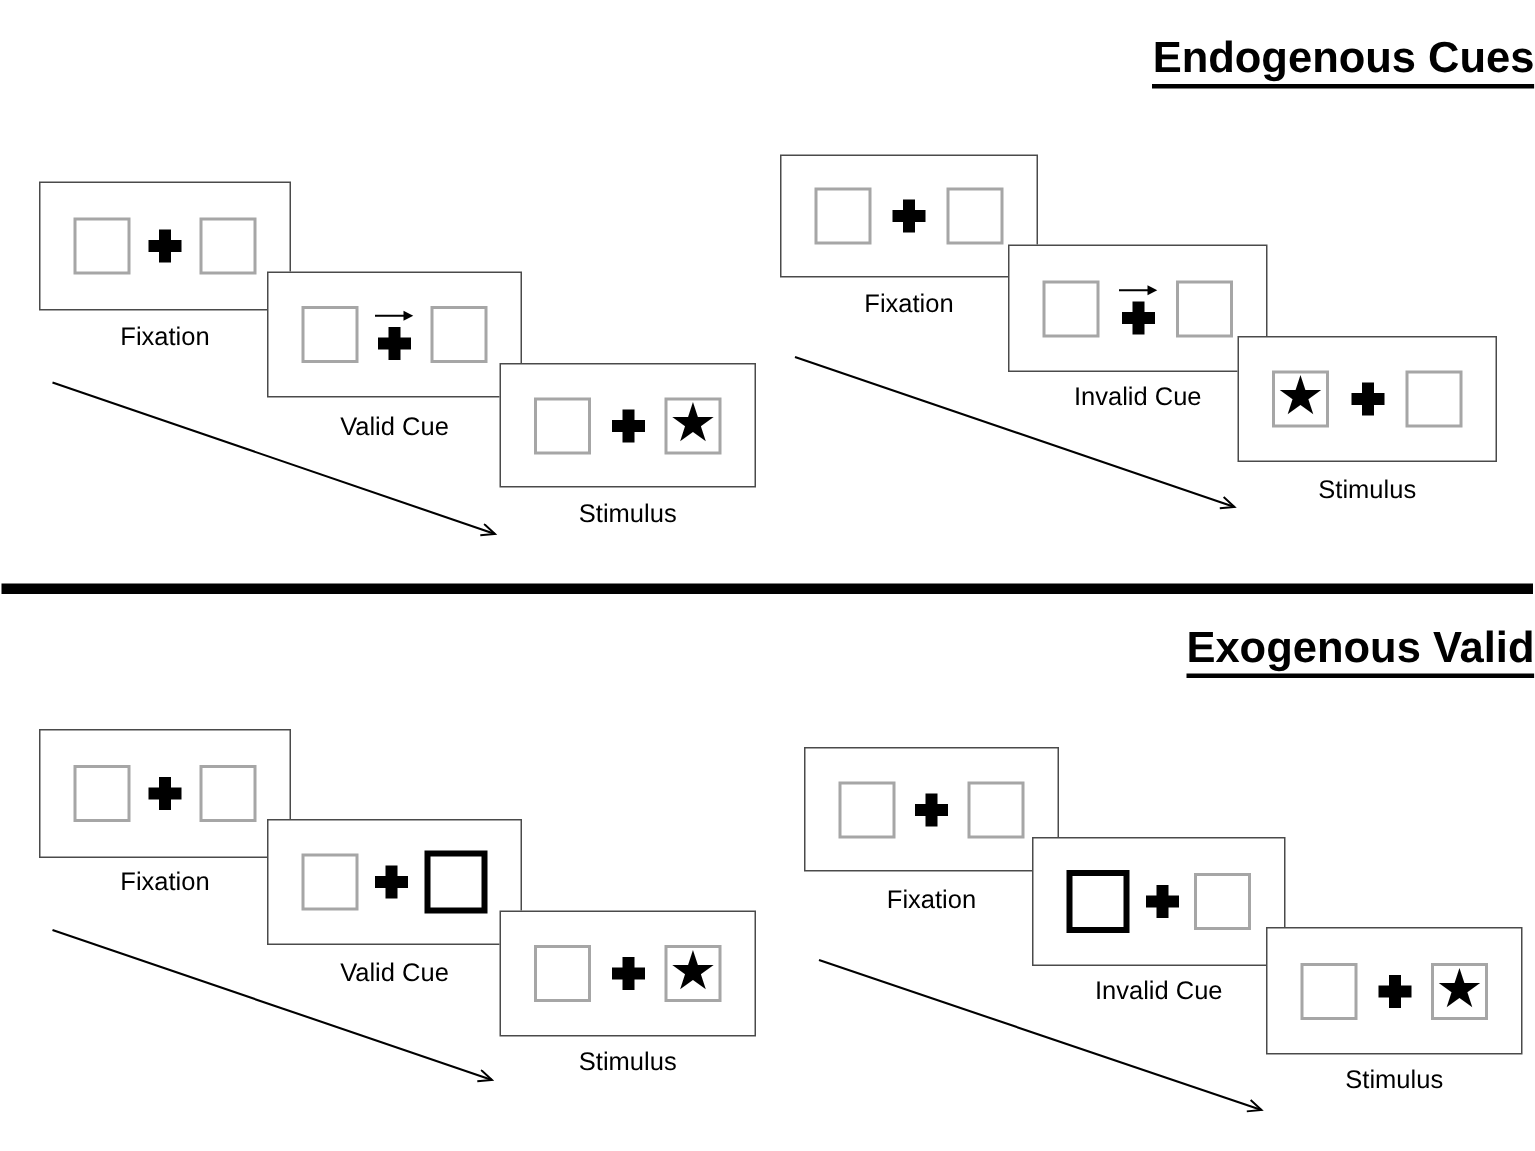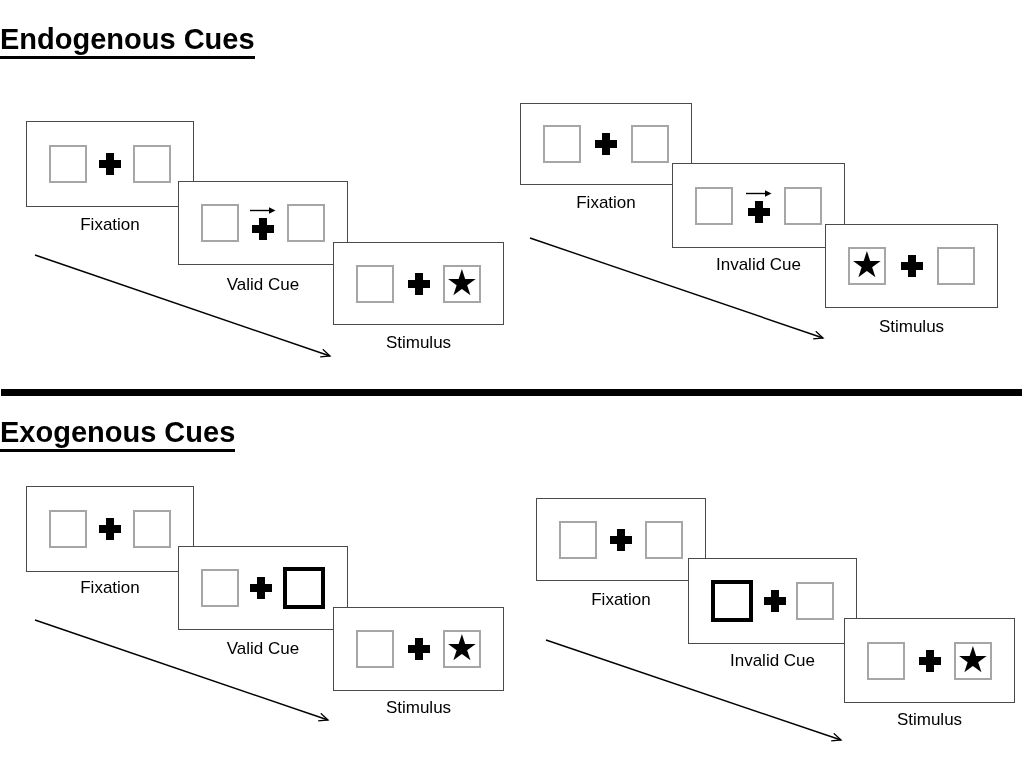--- a/index.html
+++ b/index.html
@@ -1,20 +1,20 @@
 <!DOCTYPE html>
 <html><head>
 <meta charset="utf-8">
 <style>
   html,body { margin:0; padding:0; background:#fff; }
   #root {
     position:relative; width:1023px; height:767px; background:#ffffff;
     font-family:"Liberation Sans", sans-serif; overflow:hidden; color:#000;
   }
-  .title { position:absolute; left:0; width:100%; text-align:left;
+  .title { position:absolute; left:0; width:100%; text-align:right;
            font-size:29px; font-weight:bold; line-height:1.1; }
   .title .underlined { border-bottom:3px solid #000; padding-bottom:1px; }
   .panel {
     position:absolute; background:#fff; border:1px solid #4a4a4a;
     box-sizing:border-box; display:flex; align-items:center;
     justify-content:space-between; padding:0 22px;
   }
   .sq {
     width:38px; height:38px; border:2px solid #a6a6a6; background:#fff;
     box-sizing:border-box; display:flex; align-items:center; justify-content:center;
@@ -119,21 +119,21 @@
     <div class="center-col">
         <div class="plus"></div>
       </div>
     <div class="sq"></div>
   </div>
   <div class="plabel" style="left:825px; top:317px; width:173px;">Stimulus</div>
 
   <div class="divider"></div>
 
   <div class="title" style="top:417px;">
-    <span class="underlined">Exogenous Cues</span>
+    <span class="underlined">Exogenous Valid</span>
   </div>
 
   <div class="panel" style="left:26px; top:486px; width:168px; height:86px;">
     <div class="sq"></div>
     <div class="center-col">
         <div class="plus"></div>
       </div>
     <div class="sq"></div>
   </div>
   <div class="plabel" style="left:26px; top:578px; width:168px;">Fixation</div>

